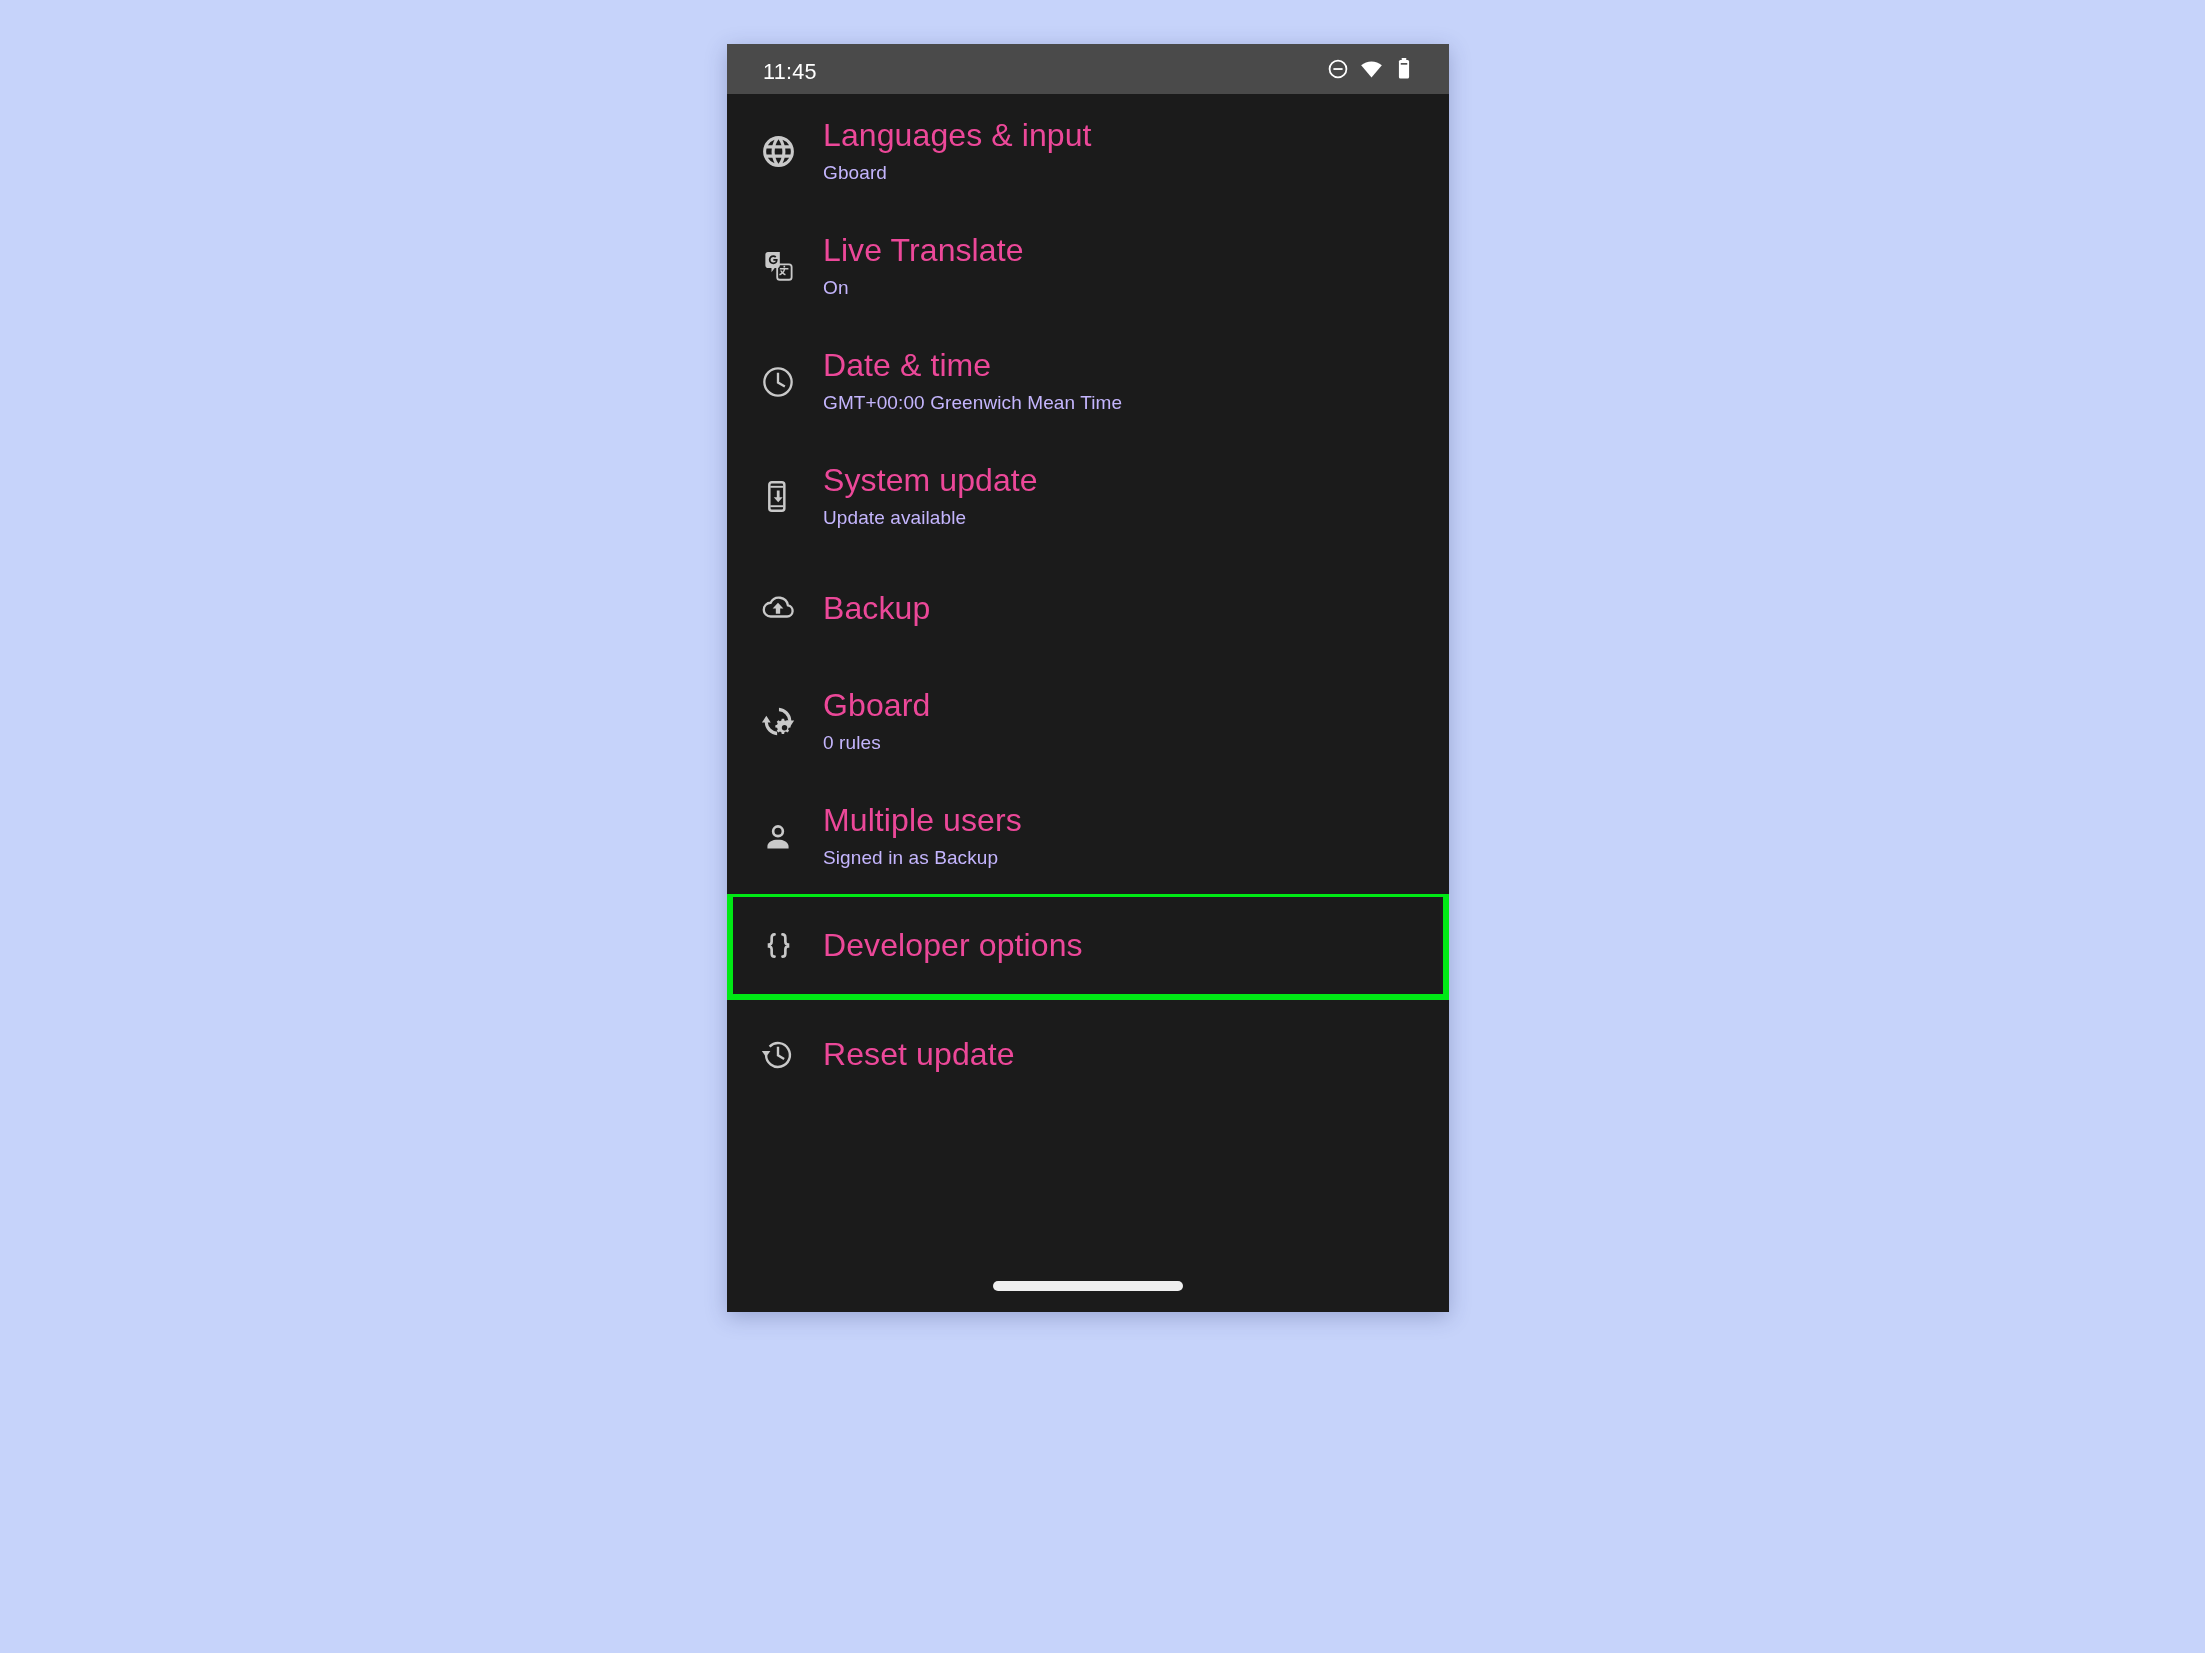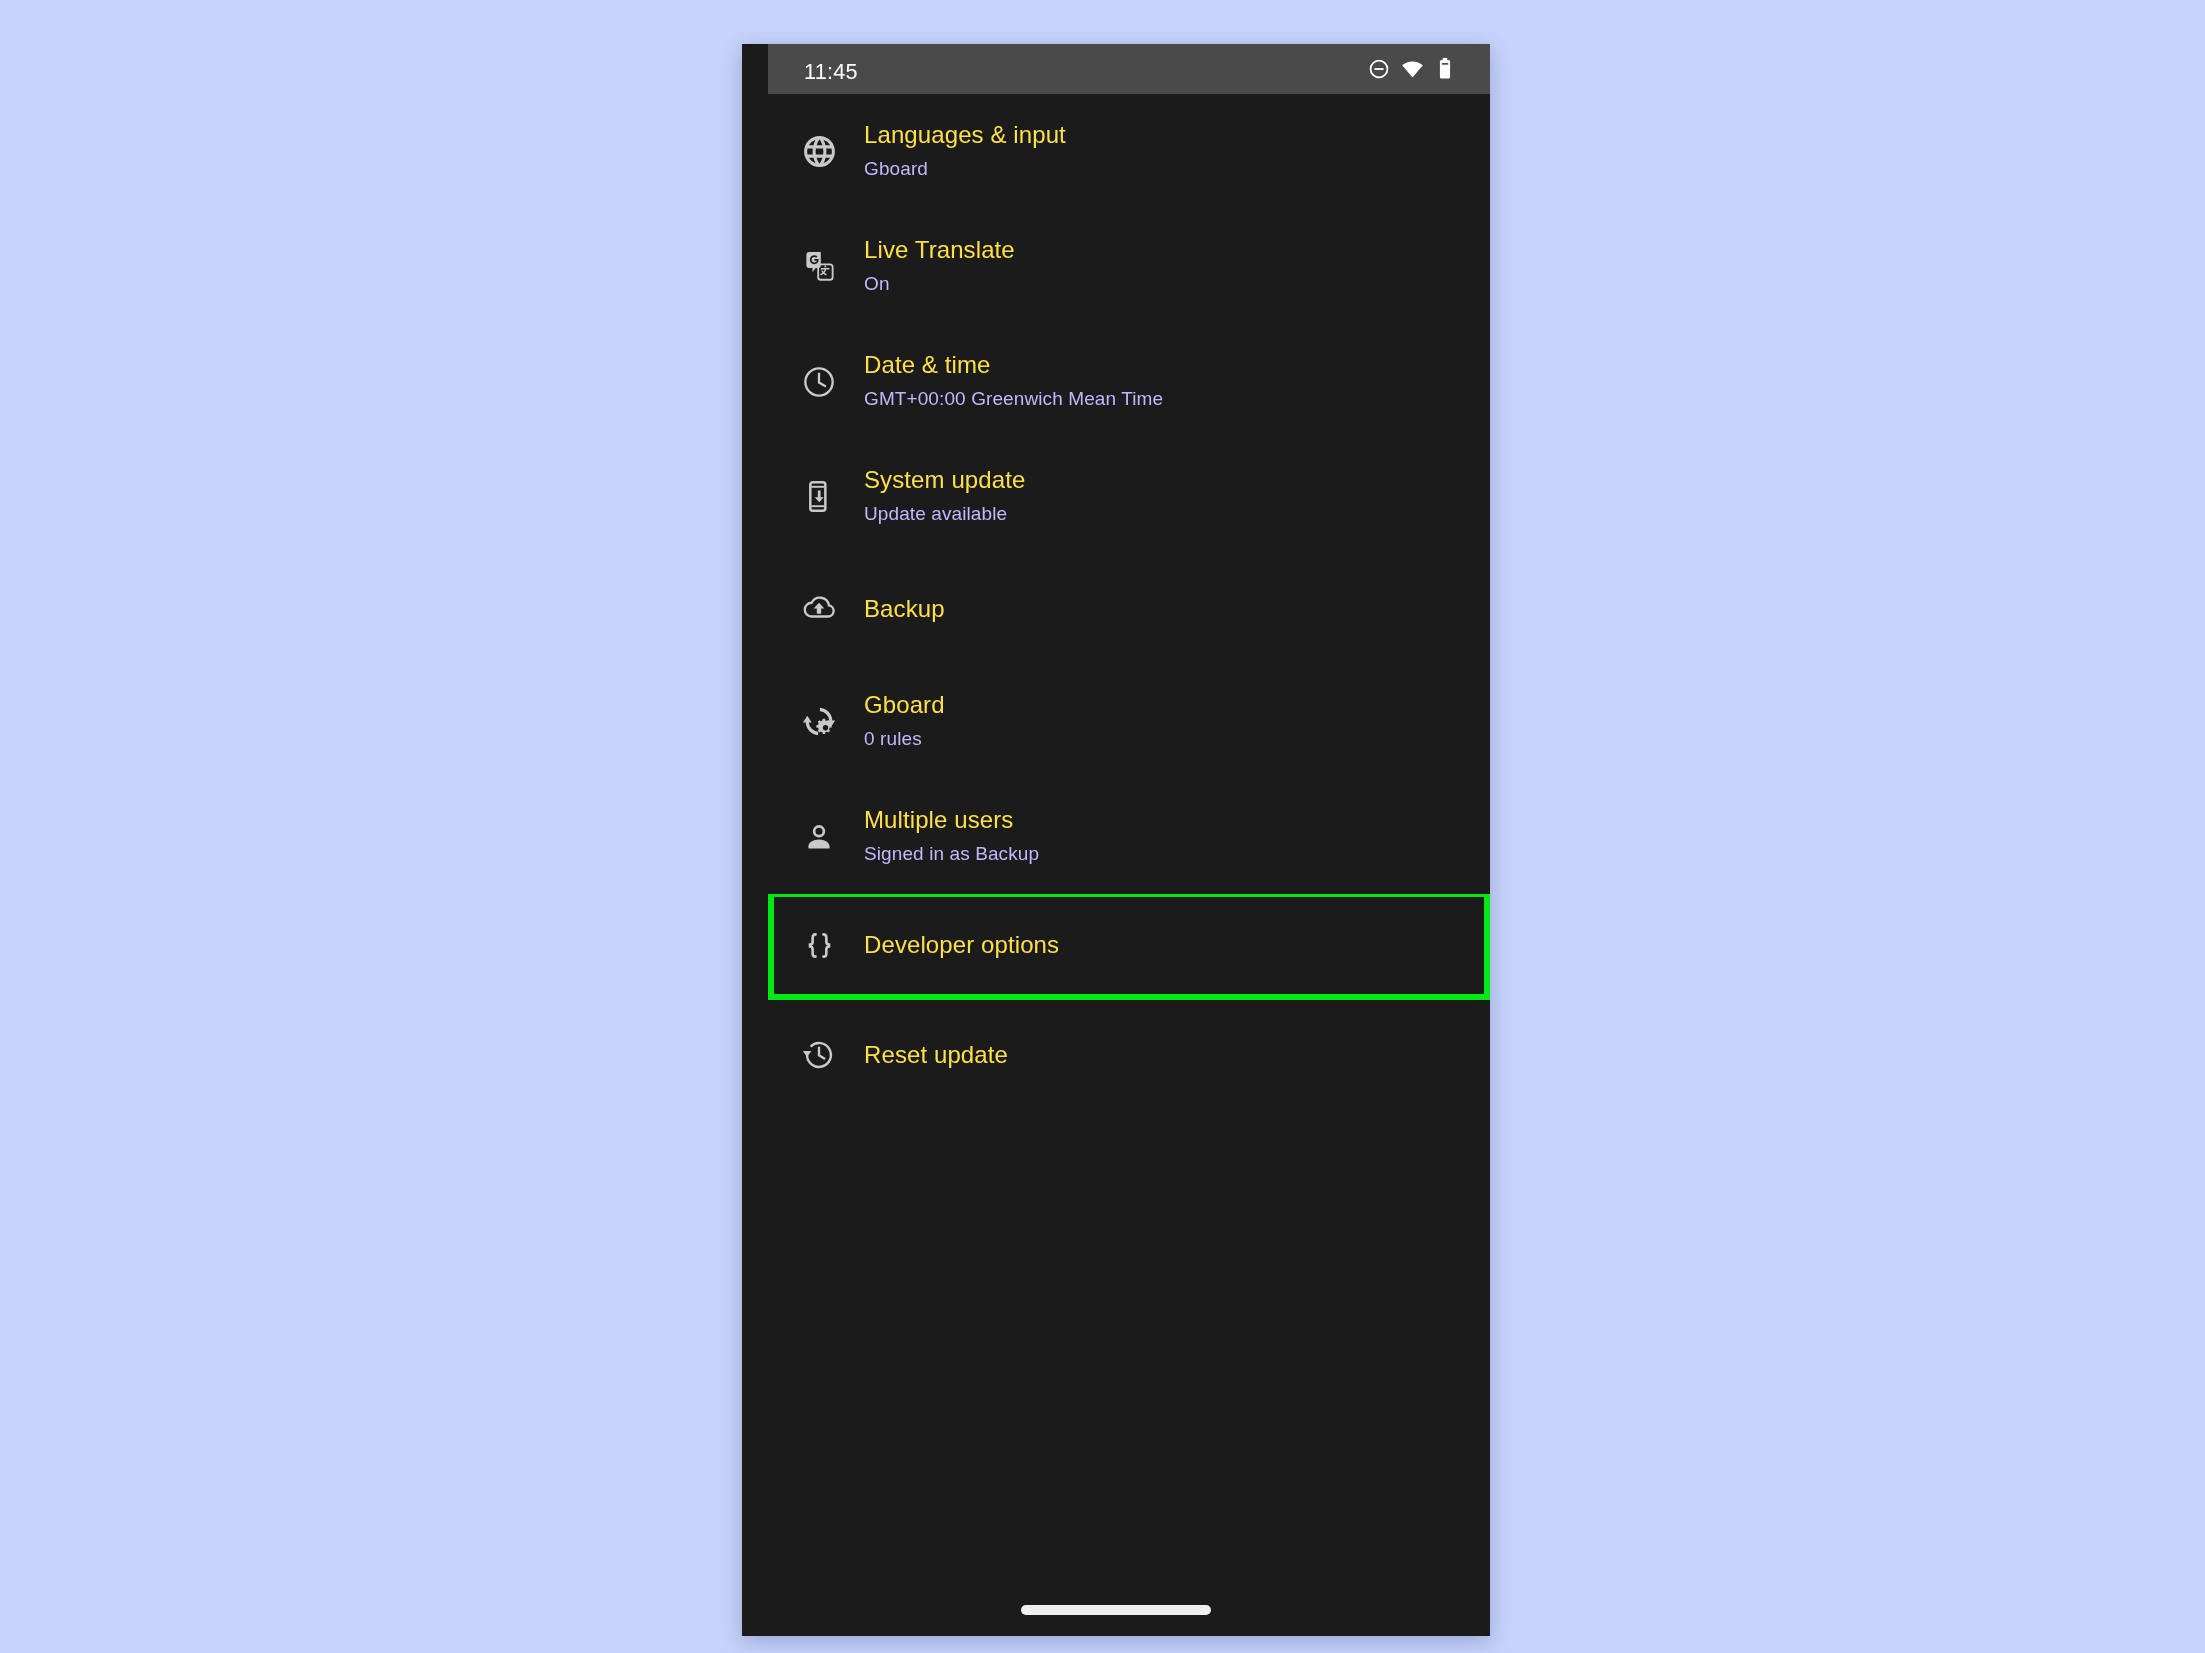--- a/index.html
+++ b/index.html
@@ -6,26 +6,25 @@
   body{
     width:2205px;height:1654px;
     background:#c6d3fa;
     font-family:"Liberation Sans", sans-serif;
     overflow:hidden;
     position:relative;
   }
   
   #phone{
     position:absolute;
-    left:742px;top:44px;
-    width:722px;height:1592px;
+    left:727px;top:44px;
+    width:722px;height:1268px;
     background:#1b1b1b;
     box-shadow:0 5px 20px rgba(40,50,110,.28);
     overflow:hidden;
-    padding-left:26px;
   }
   
   #statusbar{
     position:relative;
     height:50px;
     background:#4a4a4a;
   }
   #clock{
     position:absolute;left:36px;top:15px;
     color:#fff;font-size:21.6px;letter-spacing:0.3px;
@@ -78,22 +77,22 @@
     align-items:center;
     justify-content:center;
   }
   .row-text{
     display:flex;
     flex-direction:column;
     justify-content:center;
     padding-left:13px;
   }
   .row-title{
-    color:#fde047;
-    font-size:24px;
+    color:#ec4899;
+    font-size:32px;
     font-weight:400;
     line-height:1.12;
     letter-spacing:0.1px;
     white-space:nowrap;
   }
   .row-sub{
     color:#c4b5fd;
     font-size:19px;
     font-weight:400;
     line-height:1.25;

